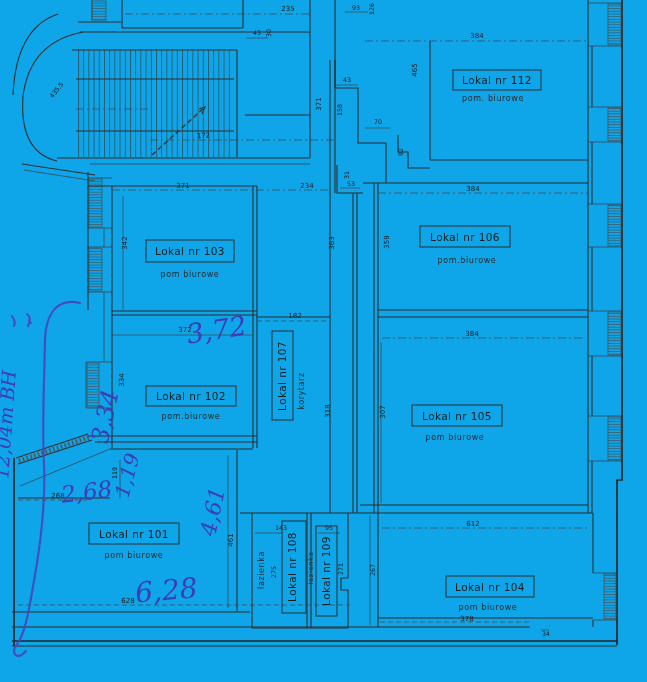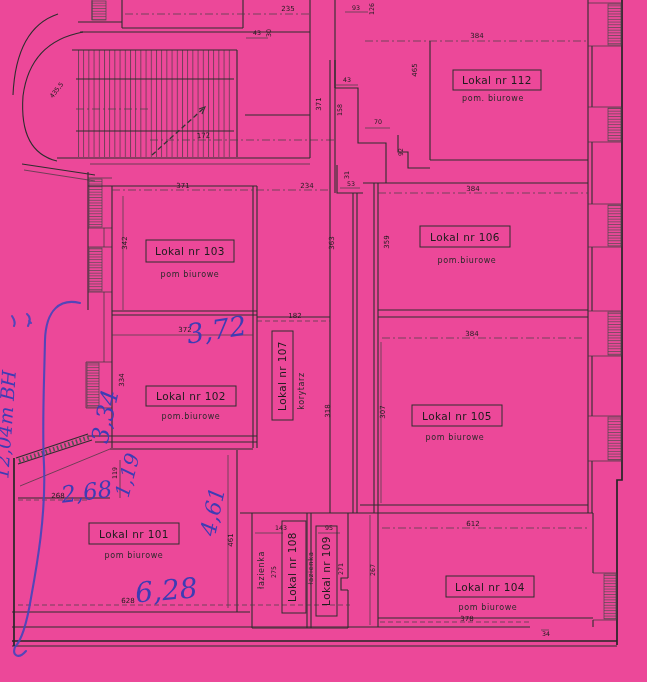--- a/index.html
+++ b/index.html
@@ -1,16 +1,16 @@
 <!DOCTYPE html>
 <html><head>
 <meta charset="utf-8">
 <style>
   html,body{margin:0;padding:0;background:#ffffff;}
-  .page{width:647px;height:682px;background:#ec4899;position:relative;overflow:hidden;}
+  .page{width:647px;height:682px;background:#0ea5e9;position:relative;overflow:hidden;}
   svg{display:block;}
   .wall{stroke:#2e2e2e;stroke-width:1.1;fill:none;}
   .wall2{stroke:#262626;stroke-width:1.7;fill:none;}
   .thin{stroke:#3a3a3a;stroke-width:.7;fill:none;}
   .dimline{stroke:#444;stroke-width:.7;fill:none;}
   .dashdot{stroke:#444;stroke-width:.7;fill:none;stroke-dasharray:8 3 2 3;}
   .dashed{stroke:#444;stroke-width:.7;fill:none;stroke-dasharray:5 3;}
   .hatchwall{stroke:#555;stroke-width:4.5;fill:none;stroke-dasharray:1.6 2.4;}
   text{font-family:"DejaVu Sans","Liberation Sans",sans-serif;fill:#1c1c1c;}
   .dim{font-size:7px;}

